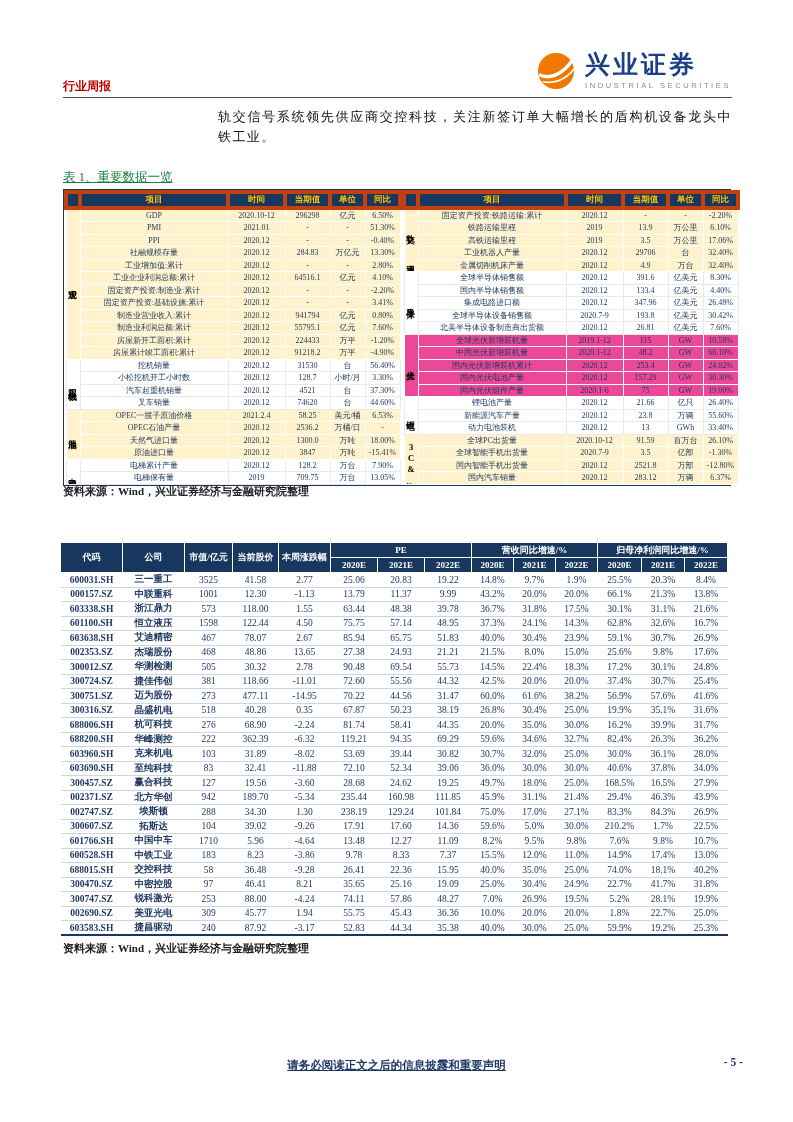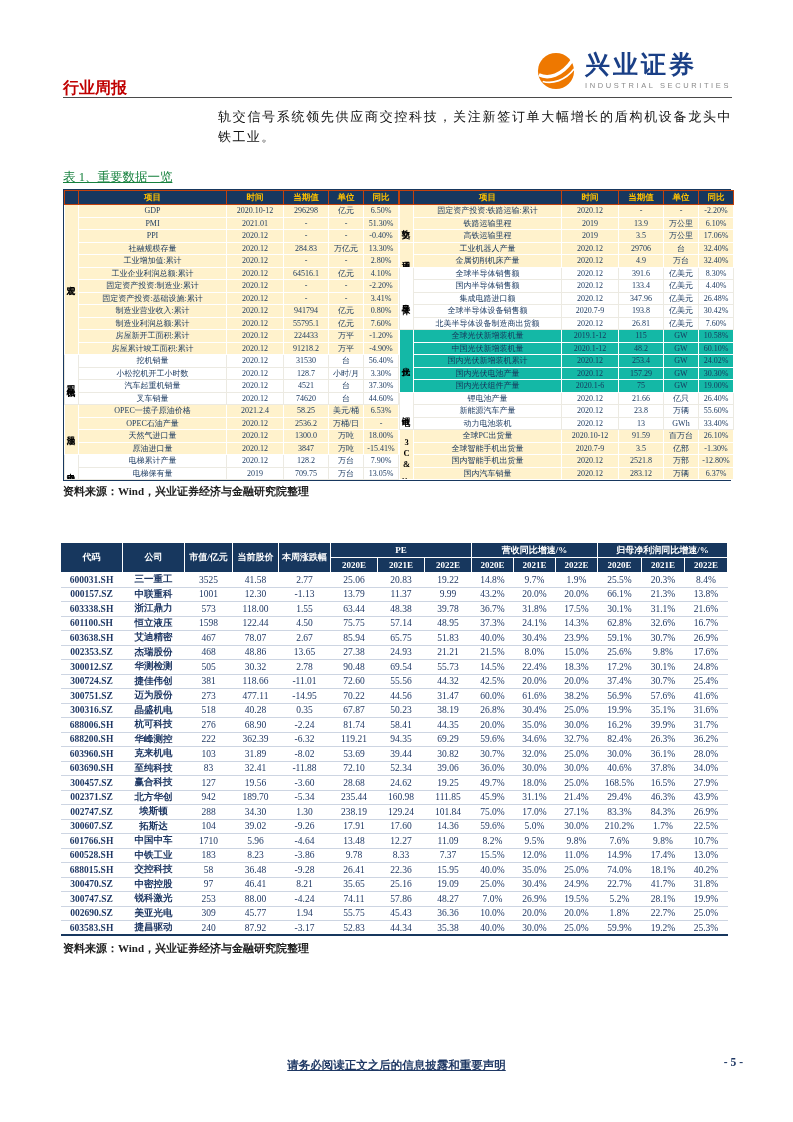--- a/index.html
+++ b/index.html
@@ -3,21 +3,21 @@
 <meta charset="utf-8">
 <style>
   * { margin:0; padding:0; box-sizing:border-box; }
   html,body { background:#ffffff; }
   .page {
     position:relative; width:793px; height:1122px; background:#ffffff;
     font-family:"Liberation Serif","DejaVu Serif",serif; color:#000; overflow:hidden;
   }
 
   
-  .report-type { position:absolute; left:63px; top:78px; font-size:16px; font-weight:bold; color:#C00000; }
+  .report-type { position:absolute; left:63px; top:78px; font-size:12px; font-weight:bold; color:#C00000; }
   .logo { position:absolute; right:62px; top:52px; display:flex; align-items:center; gap:10px; }
   .logo-ball { width:38px; height:38px; display:block; }
   .brand-cn { font-size:25px; font-weight:bold; color:#1A3F86; letter-spacing:3px; line-height:1.05; white-space:nowrap; }
   .brand-en { margin-top:3px; font-family:"Liberation Sans","DejaVu Sans",sans-serif; font-size:7.5px; color:#8a8a8a; letter-spacing:2.6px; white-space:nowrap; }
   .header-rule { position:absolute; left:63px; right:61px; top:97px; border-top:1px solid #4a4a4a; }
 
   
   .intro { position:absolute; left:218px; top:107px; width:514px; font-size:13px; line-height:19.5px; letter-spacing:1.4px; text-align:justify; color:#111; }
 
   
@@ -25,25 +25,25 @@
   .t1-title { top:169px; }
   .t2-title { top:545px; }
   .source { position:absolute; left:63px; font-size:11px; font-weight:bold; color:#222; }
   .source1 { top:484px; }
   .source2 { top:941px; }
 
   
   .table1 { position:absolute; left:63px; top:189px; width:668px; display:flex; border:1px solid #17375E; }
   .t1 { border-collapse:collapse; table-layout:fixed; width:334px; }
   .t1 + .t1 { border-left:1px solid #17375E; }
-  .t1 th { background:#17375E; color:#FFC000; font-weight:bold; font-size:8.5px; height:14px; padding:0; border:1px solid #c2410c; white-space:nowrap; }
+  .t1 th { background:#17375E; color:#FFC000; font-weight:bold; font-size:8.5px; height:14px; padding:0; border:4px solid #c2410c; white-space:nowrap; }
   .t1 td { font-size:8px; color:#17365D; text-align:center; height:12.5px; padding:0 1px; border:1px solid #ffffff; white-space:nowrap; overflow:hidden; }
   .t1 tr.shade-cream  td { background:#FFF2CC; }
   .t1 tr.shade-white  td { background:#FFFFFF; border-color:#ECEAE2; }
-  .t1 tr.shade-yellow td { background:#14b8a6; }
+  .t1 tr.shade-yellow td { background:#ec4899; }
   .t1 td.cat { writing-mode:vertical-lr; text-orientation:upright; font-weight:bold; color:#000; font-size:8.5px; letter-spacing:1px; padding:0; }
 
   
   .table2 { position:absolute; left:60px; top:542px; width:668px; }
   .t2 { border-collapse:collapse; table-layout:fixed; width:668px; }
   .t2 th { background:#17375E; color:#ffffff; font-weight:bold; font-size:9px; border:1px solid #ffffff; height:15px; padding:0; white-space:nowrap; overflow:hidden; }
   .t2 td { font-size:9.5px; color:#1F3864; text-align:center; height:14.5px; padding:0; border-bottom:1px solid #CDD5E2; white-space:nowrap; overflow:hidden; }
   .t2 td.code, .t2 td.comp { font-weight:bold; }
   .t2 tbody tr:last-child td { border-bottom:2px solid #17375E; }
 

